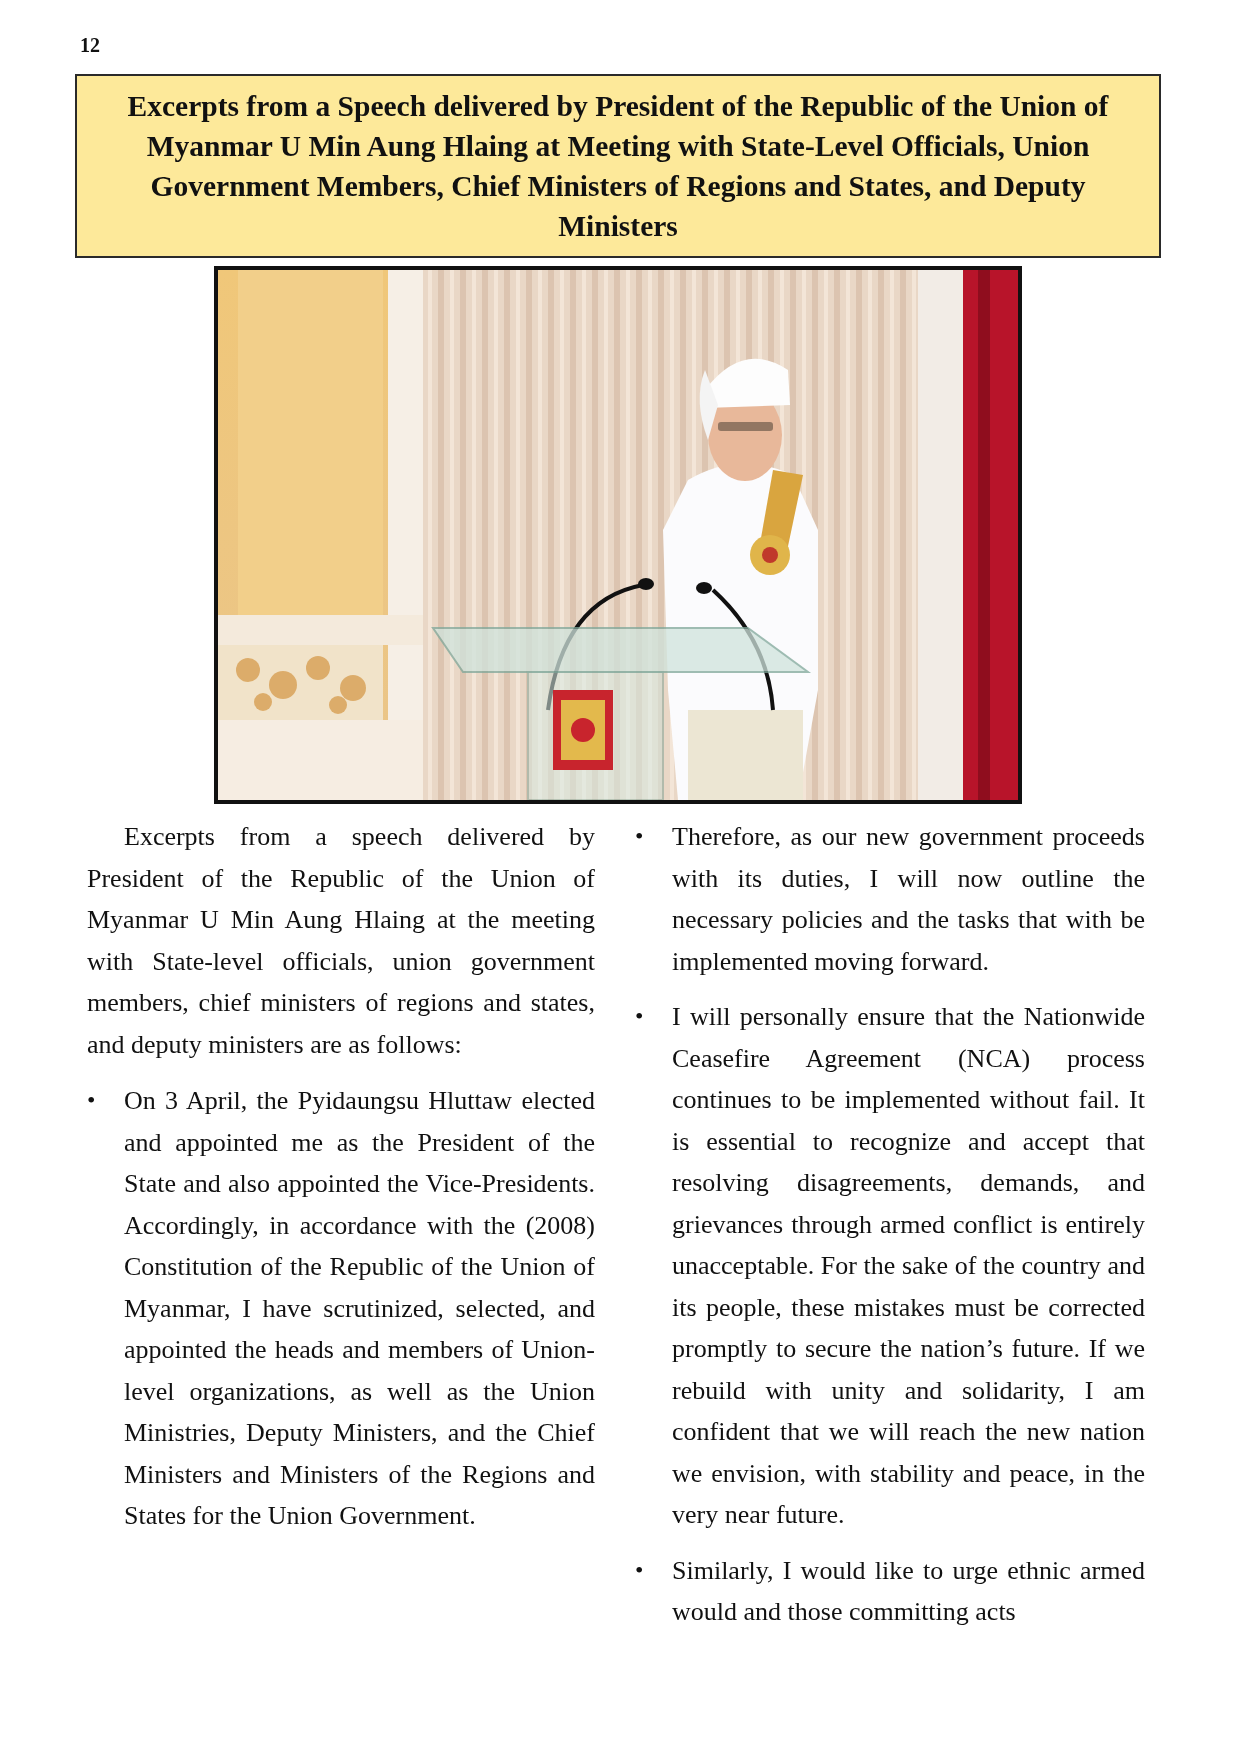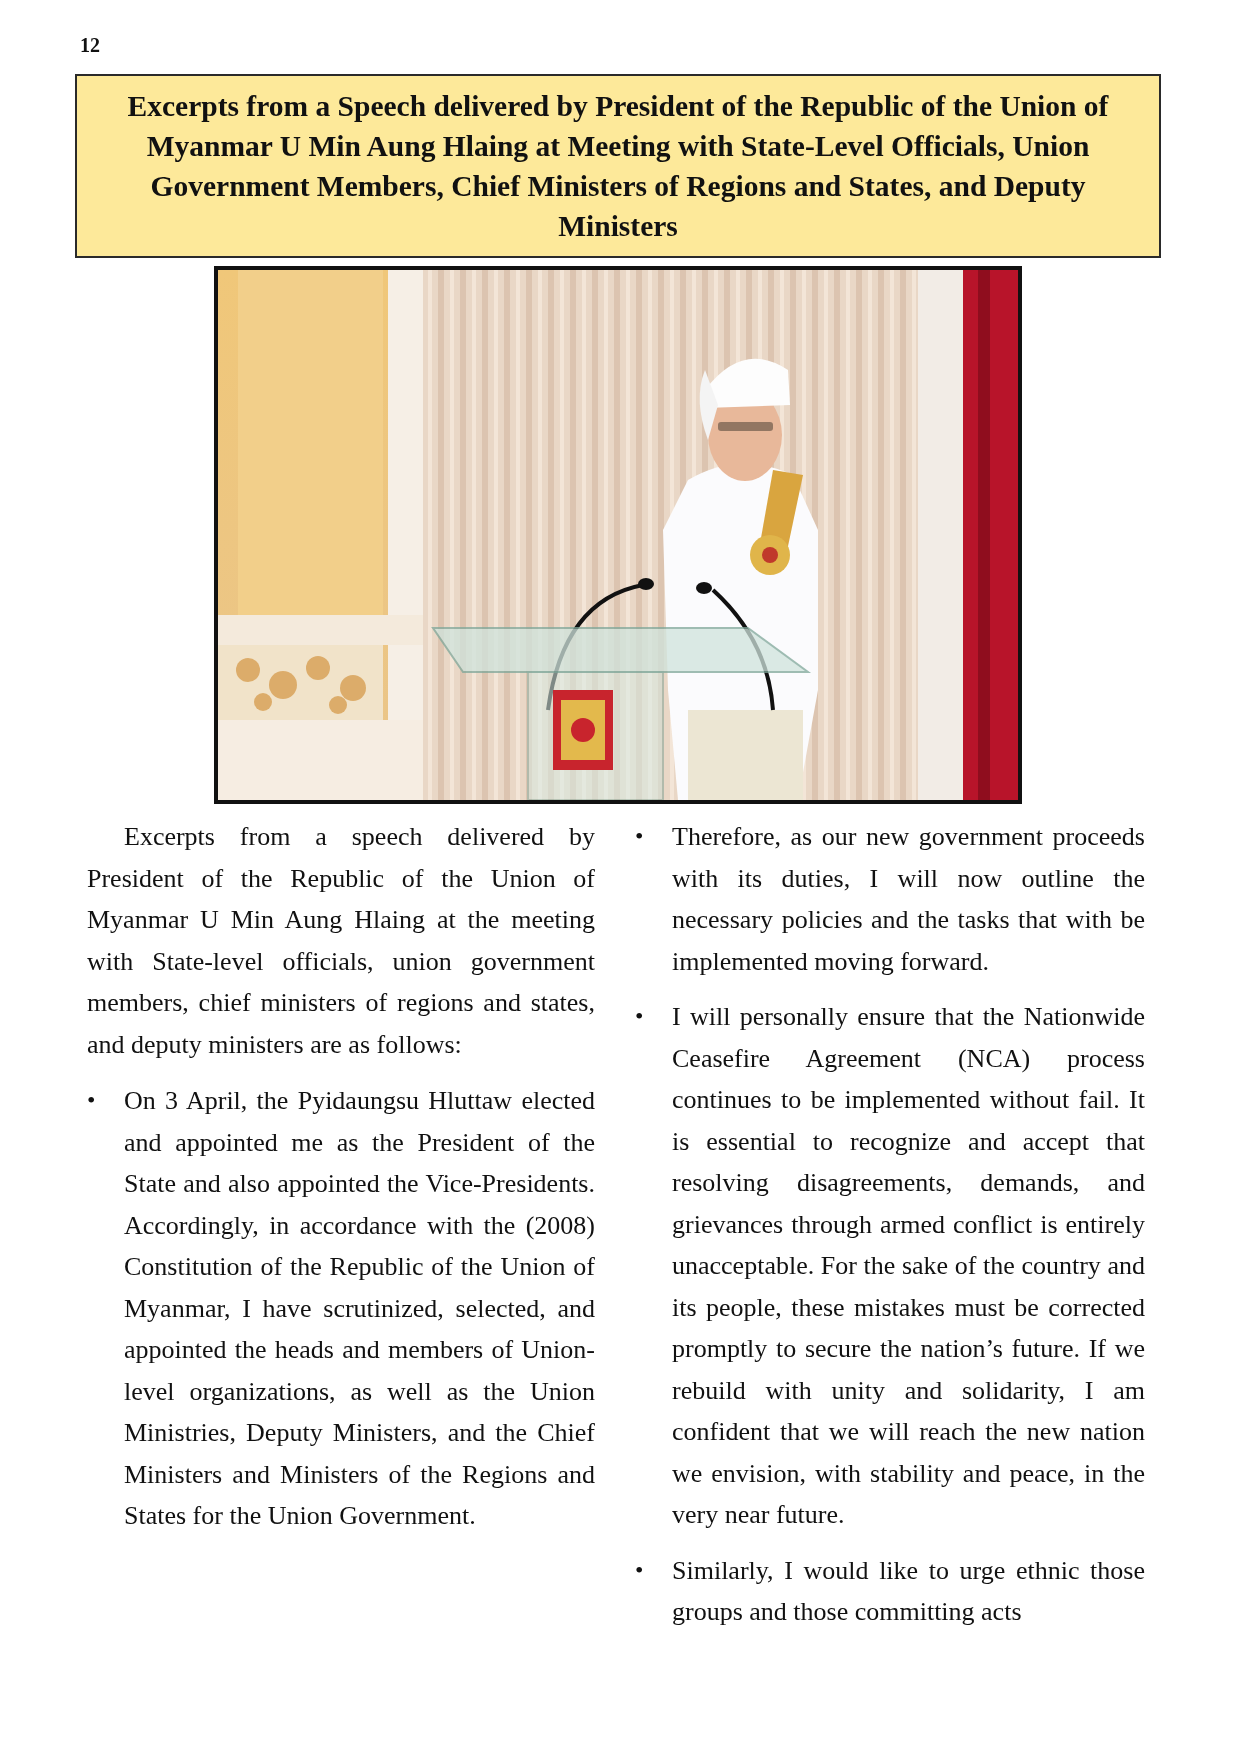--- a/index.html
+++ b/index.html
@@ -126,16 +126,16 @@
     <li>
       <span class="bullet">•</span>
       <span>Therefore, as our new government proceeds with its duties, I will now outline the necessary policies and the tasks that with be implemented moving forward.</span>
     </li>
     <li>
       <span class="bullet">•</span>
       <span>I will personally ensure that the Nationwide Ceasefire Agreement (NCA) process continues to be implemented without fail. It is essential to recognize and accept that resolving disagreements, demands, and grievances through armed conflict is entirely unacceptable. For the sake of the country and its people, these mistakes must be corrected promptly to secure the nation’s future. If we rebuild with unity and solidarity, I am confident that we will reach the new nation we envision, with stability and peace, in the very near future.</span>
     </li>
     <li>
       <span class="bullet">•</span>
-      <span>Similarly, I would like to urge ethnic those groups and those committing acts</span>
+      <span>Similarly, I would like to urge ethnic armed would and those committing acts</span>
     </li>
   </ul>
 </div>
 
 </body></html>

